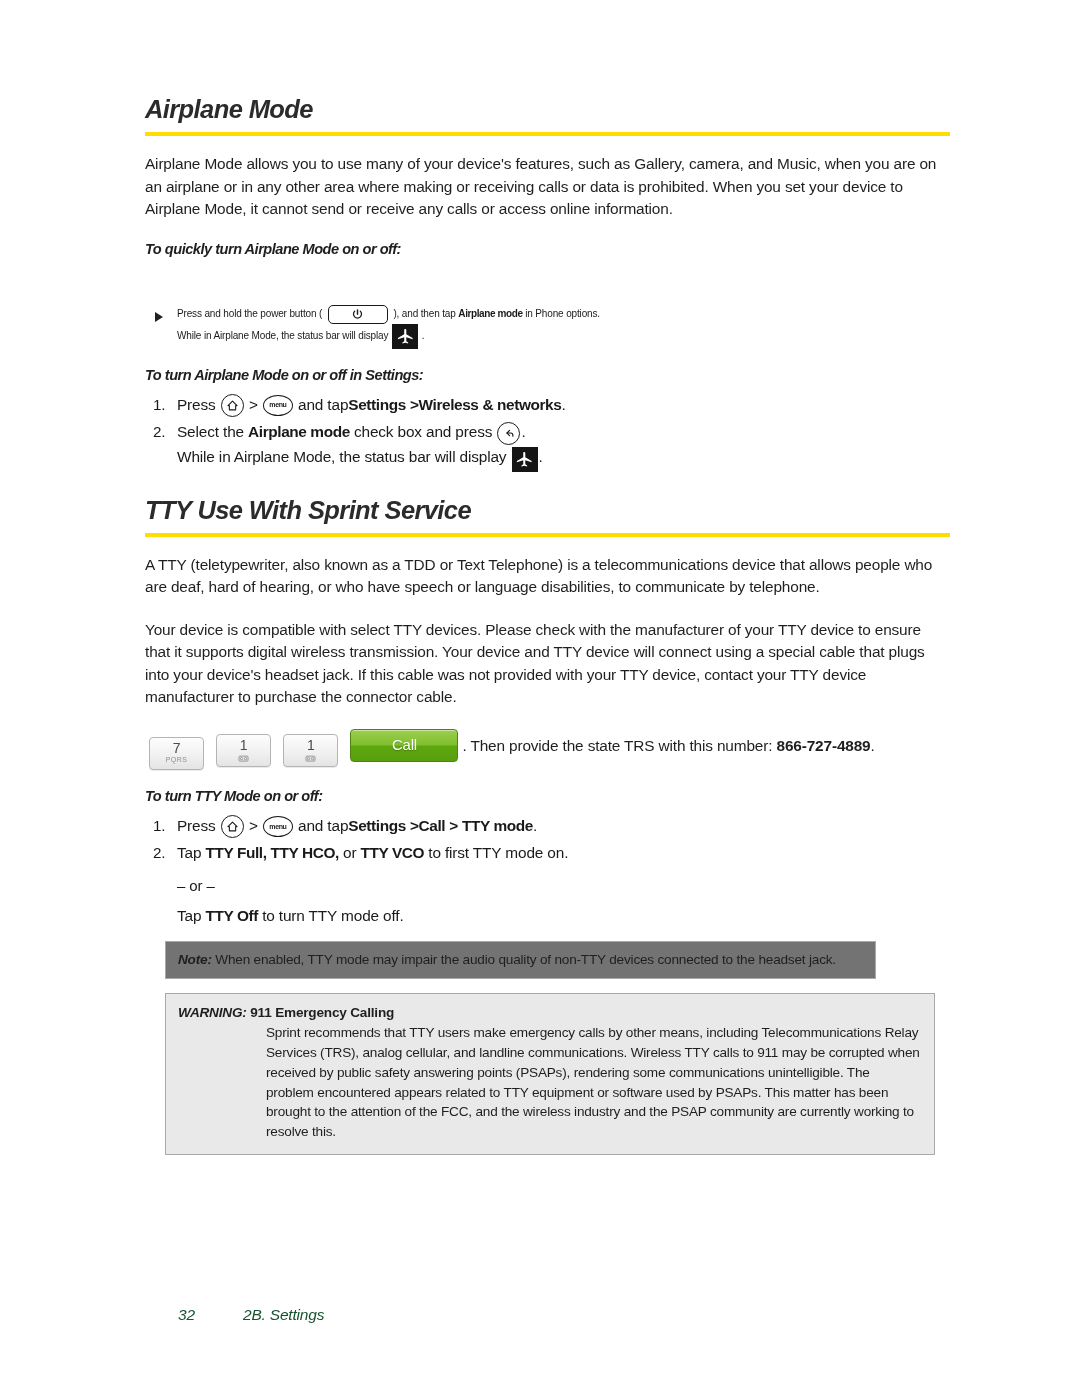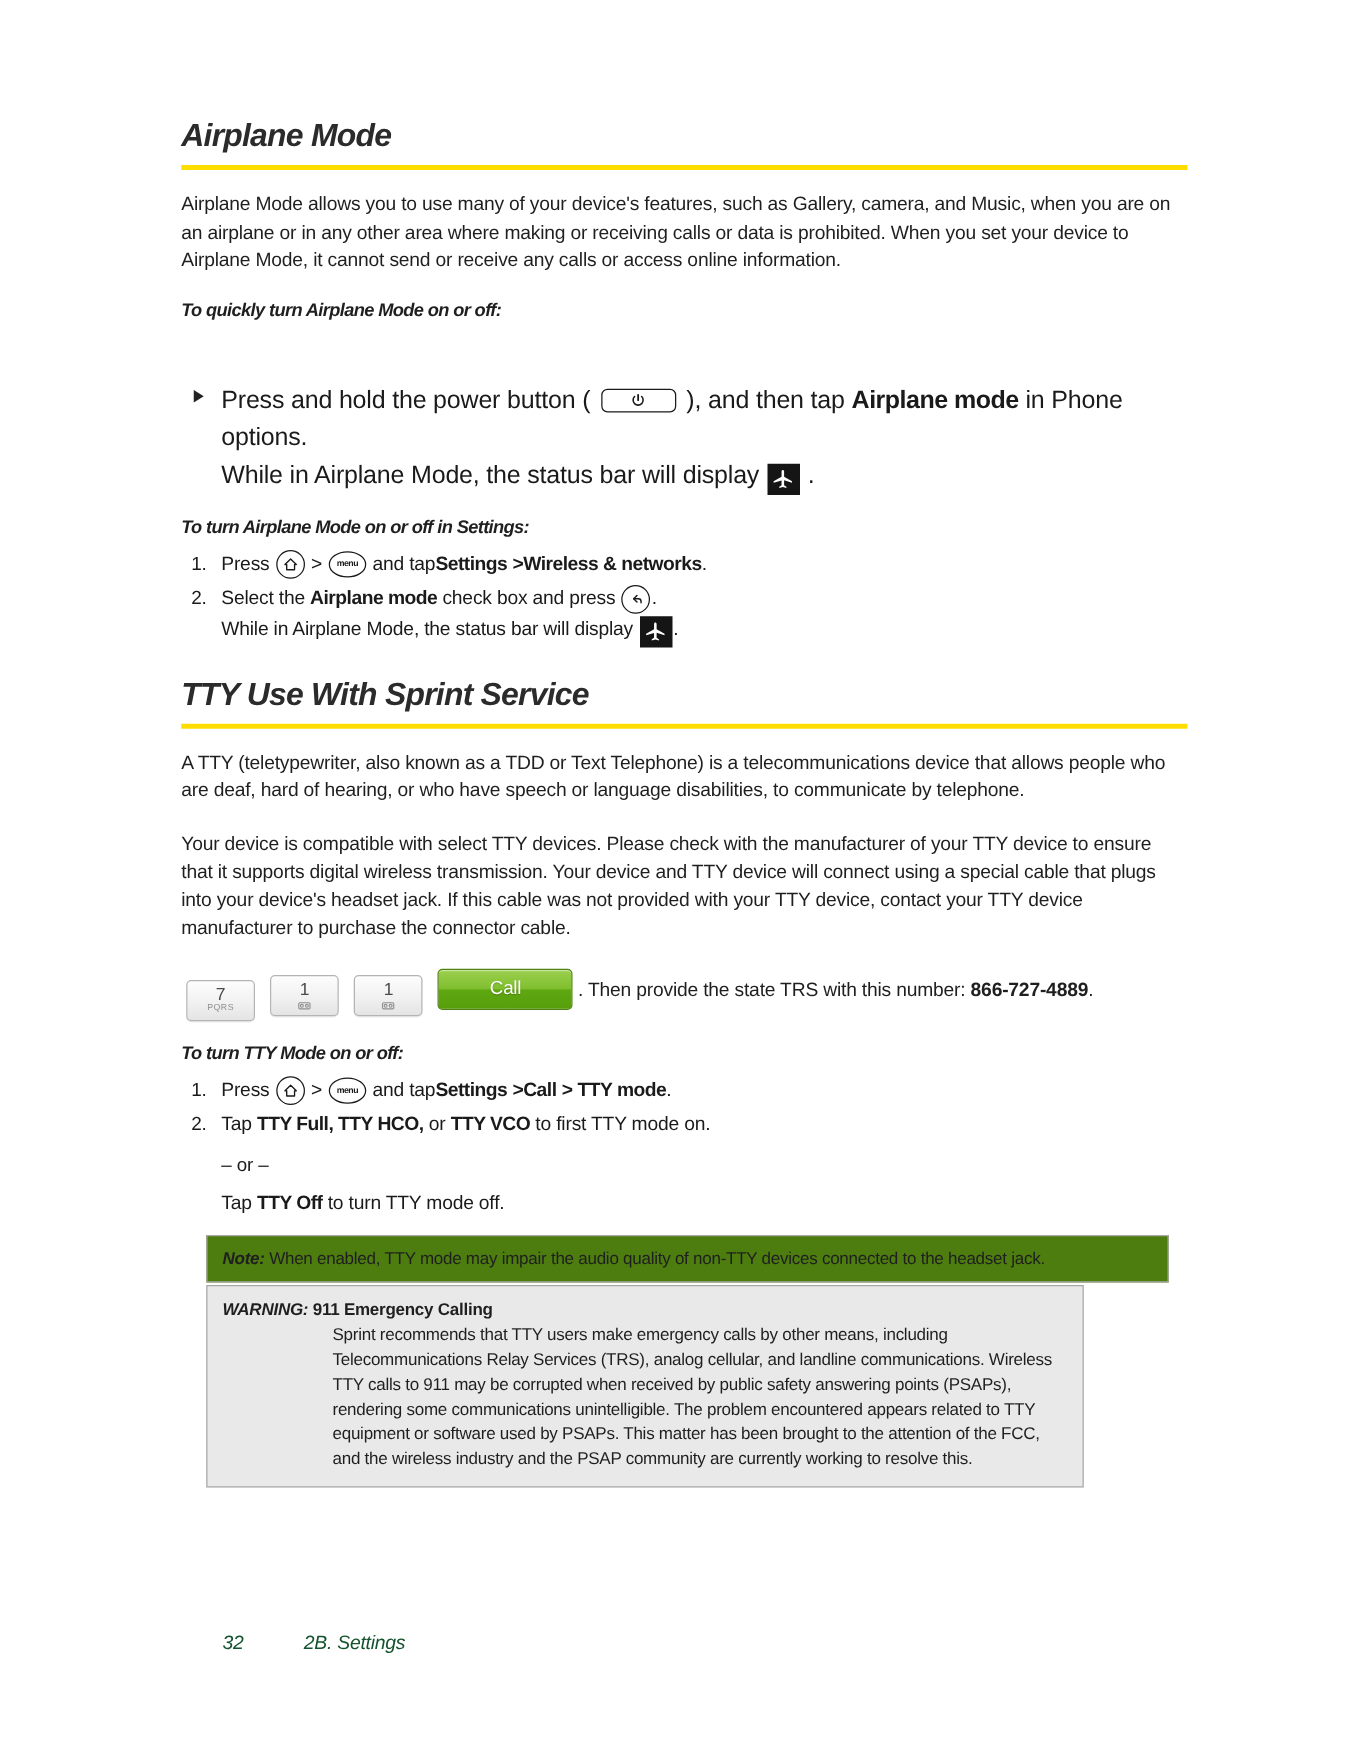--- a/index.html
+++ b/index.html
@@ -64,21 +64,21 @@
 
   
   ul.bullets {
     list-style: none;
     margin: 0 0 18px 0;
     padding: 0;
   }
   ul.bullets li {
     position: relative;
     padding-left: 32px;
-    font-size: 20px;
+    font-size: 10px;
     line-height: 1.5;
     letter-spacing: -0.15px;
     margin-top: 48px;
   }
   .tri {
     position: absolute;
     left: 10px;
     top: 7px;
     width: 0; height: 0;
     border-left: 8px solid #222;
@@ -222,42 +222,42 @@
     text-align: center;
     color: #ffffff;
     font-size: 15px;
     letter-spacing: -0.2px;
     text-shadow: 0 1px 1px rgba(0,0,0,0.25);
   }
 
   
   .note-box {
     border: 1px solid #a9a9a9;
-    background: #4d7c0f;
+    background: #737373;
     padding: 8px 12px 9px 12px;
     font-size: 13.6px;
     line-height: 1.4;
     letter-spacing: -0.2px;
-    margin: 12px 0 2px 20px;
-    width: 770px;
+    margin: 12px 0 14px 20px;
+    width: 711px;
     color: #1f1f1f;
   }
   .note-box .lbl {
     font-style: italic;
     font-weight: bold;
   }
   .warn-box {
     border: 1px solid #a9a9a9;
     background: #e9e9e9;
     padding: 9px 14px 12px 12px;
     font-size: 13.6px;
     line-height: 1.45;
     letter-spacing: -0.2px;
     margin-left: 20px;
-    width: 702px;
+    width: 770px;
     color: #1f1f1f;
   }
   .warn-head {
     font-style: italic;
     font-weight: bold;
     display: inline-block;
   }
   .warn-title {
     font-weight: bold;
     font-style: normal;

